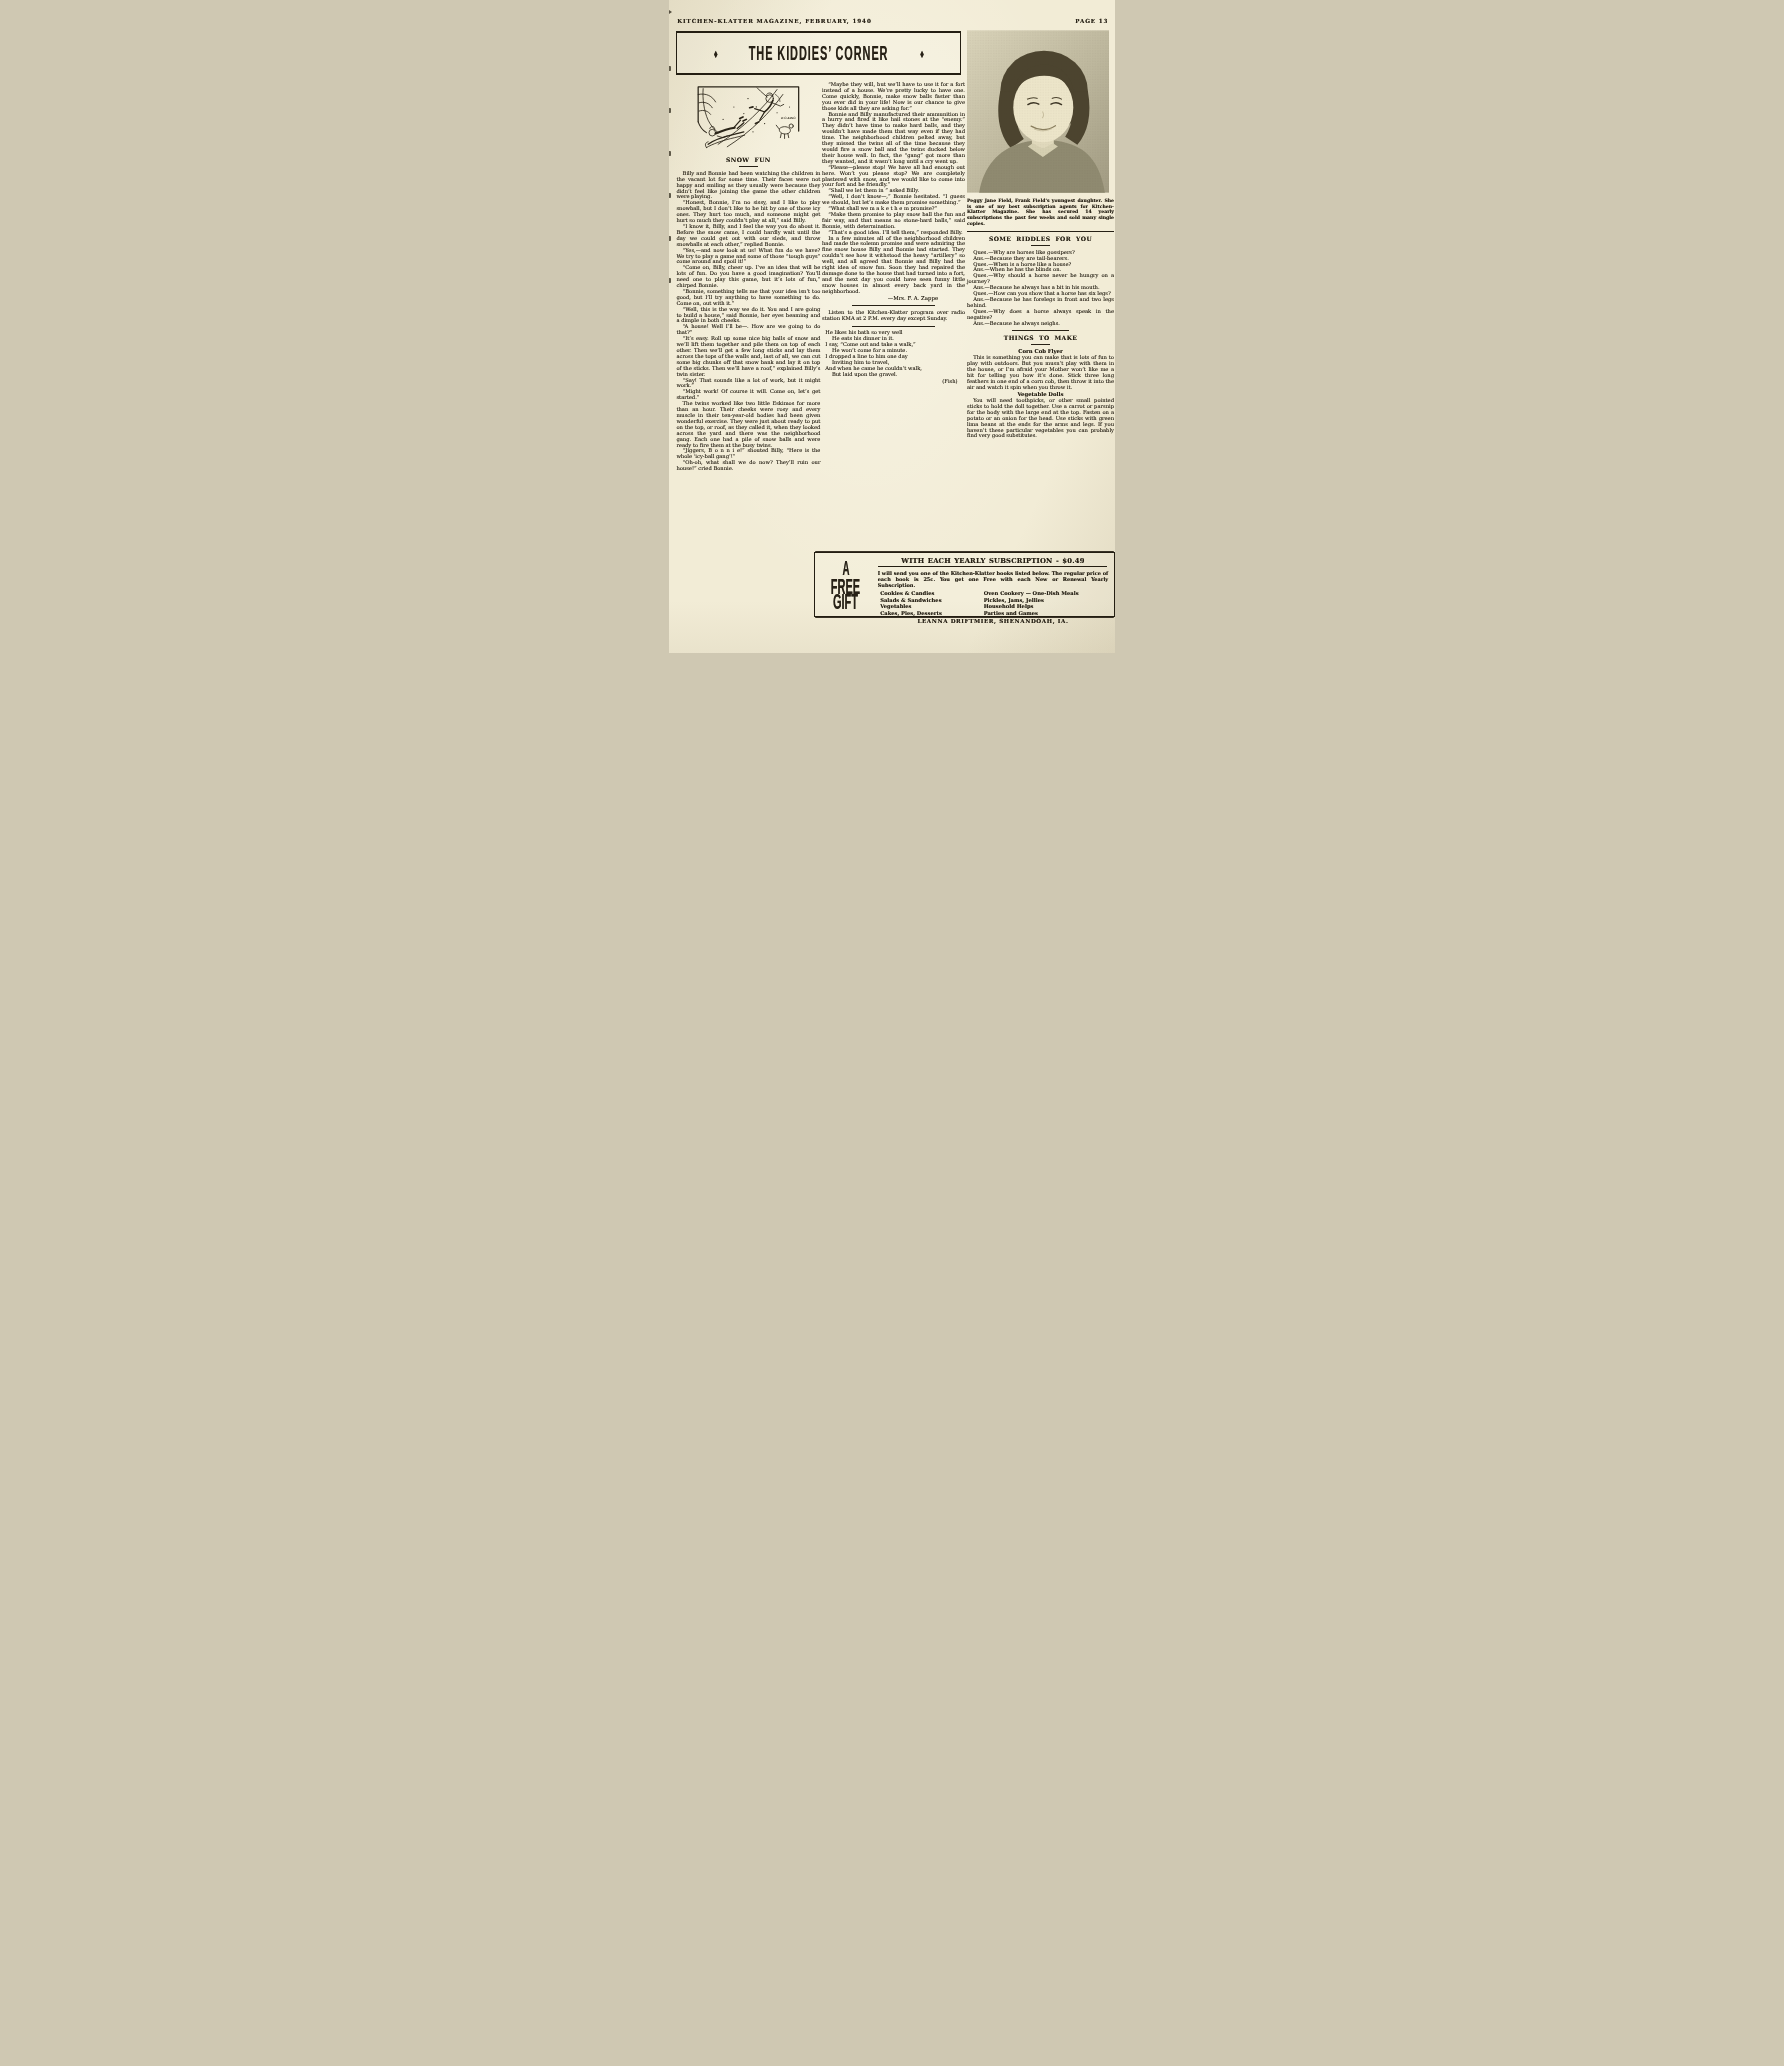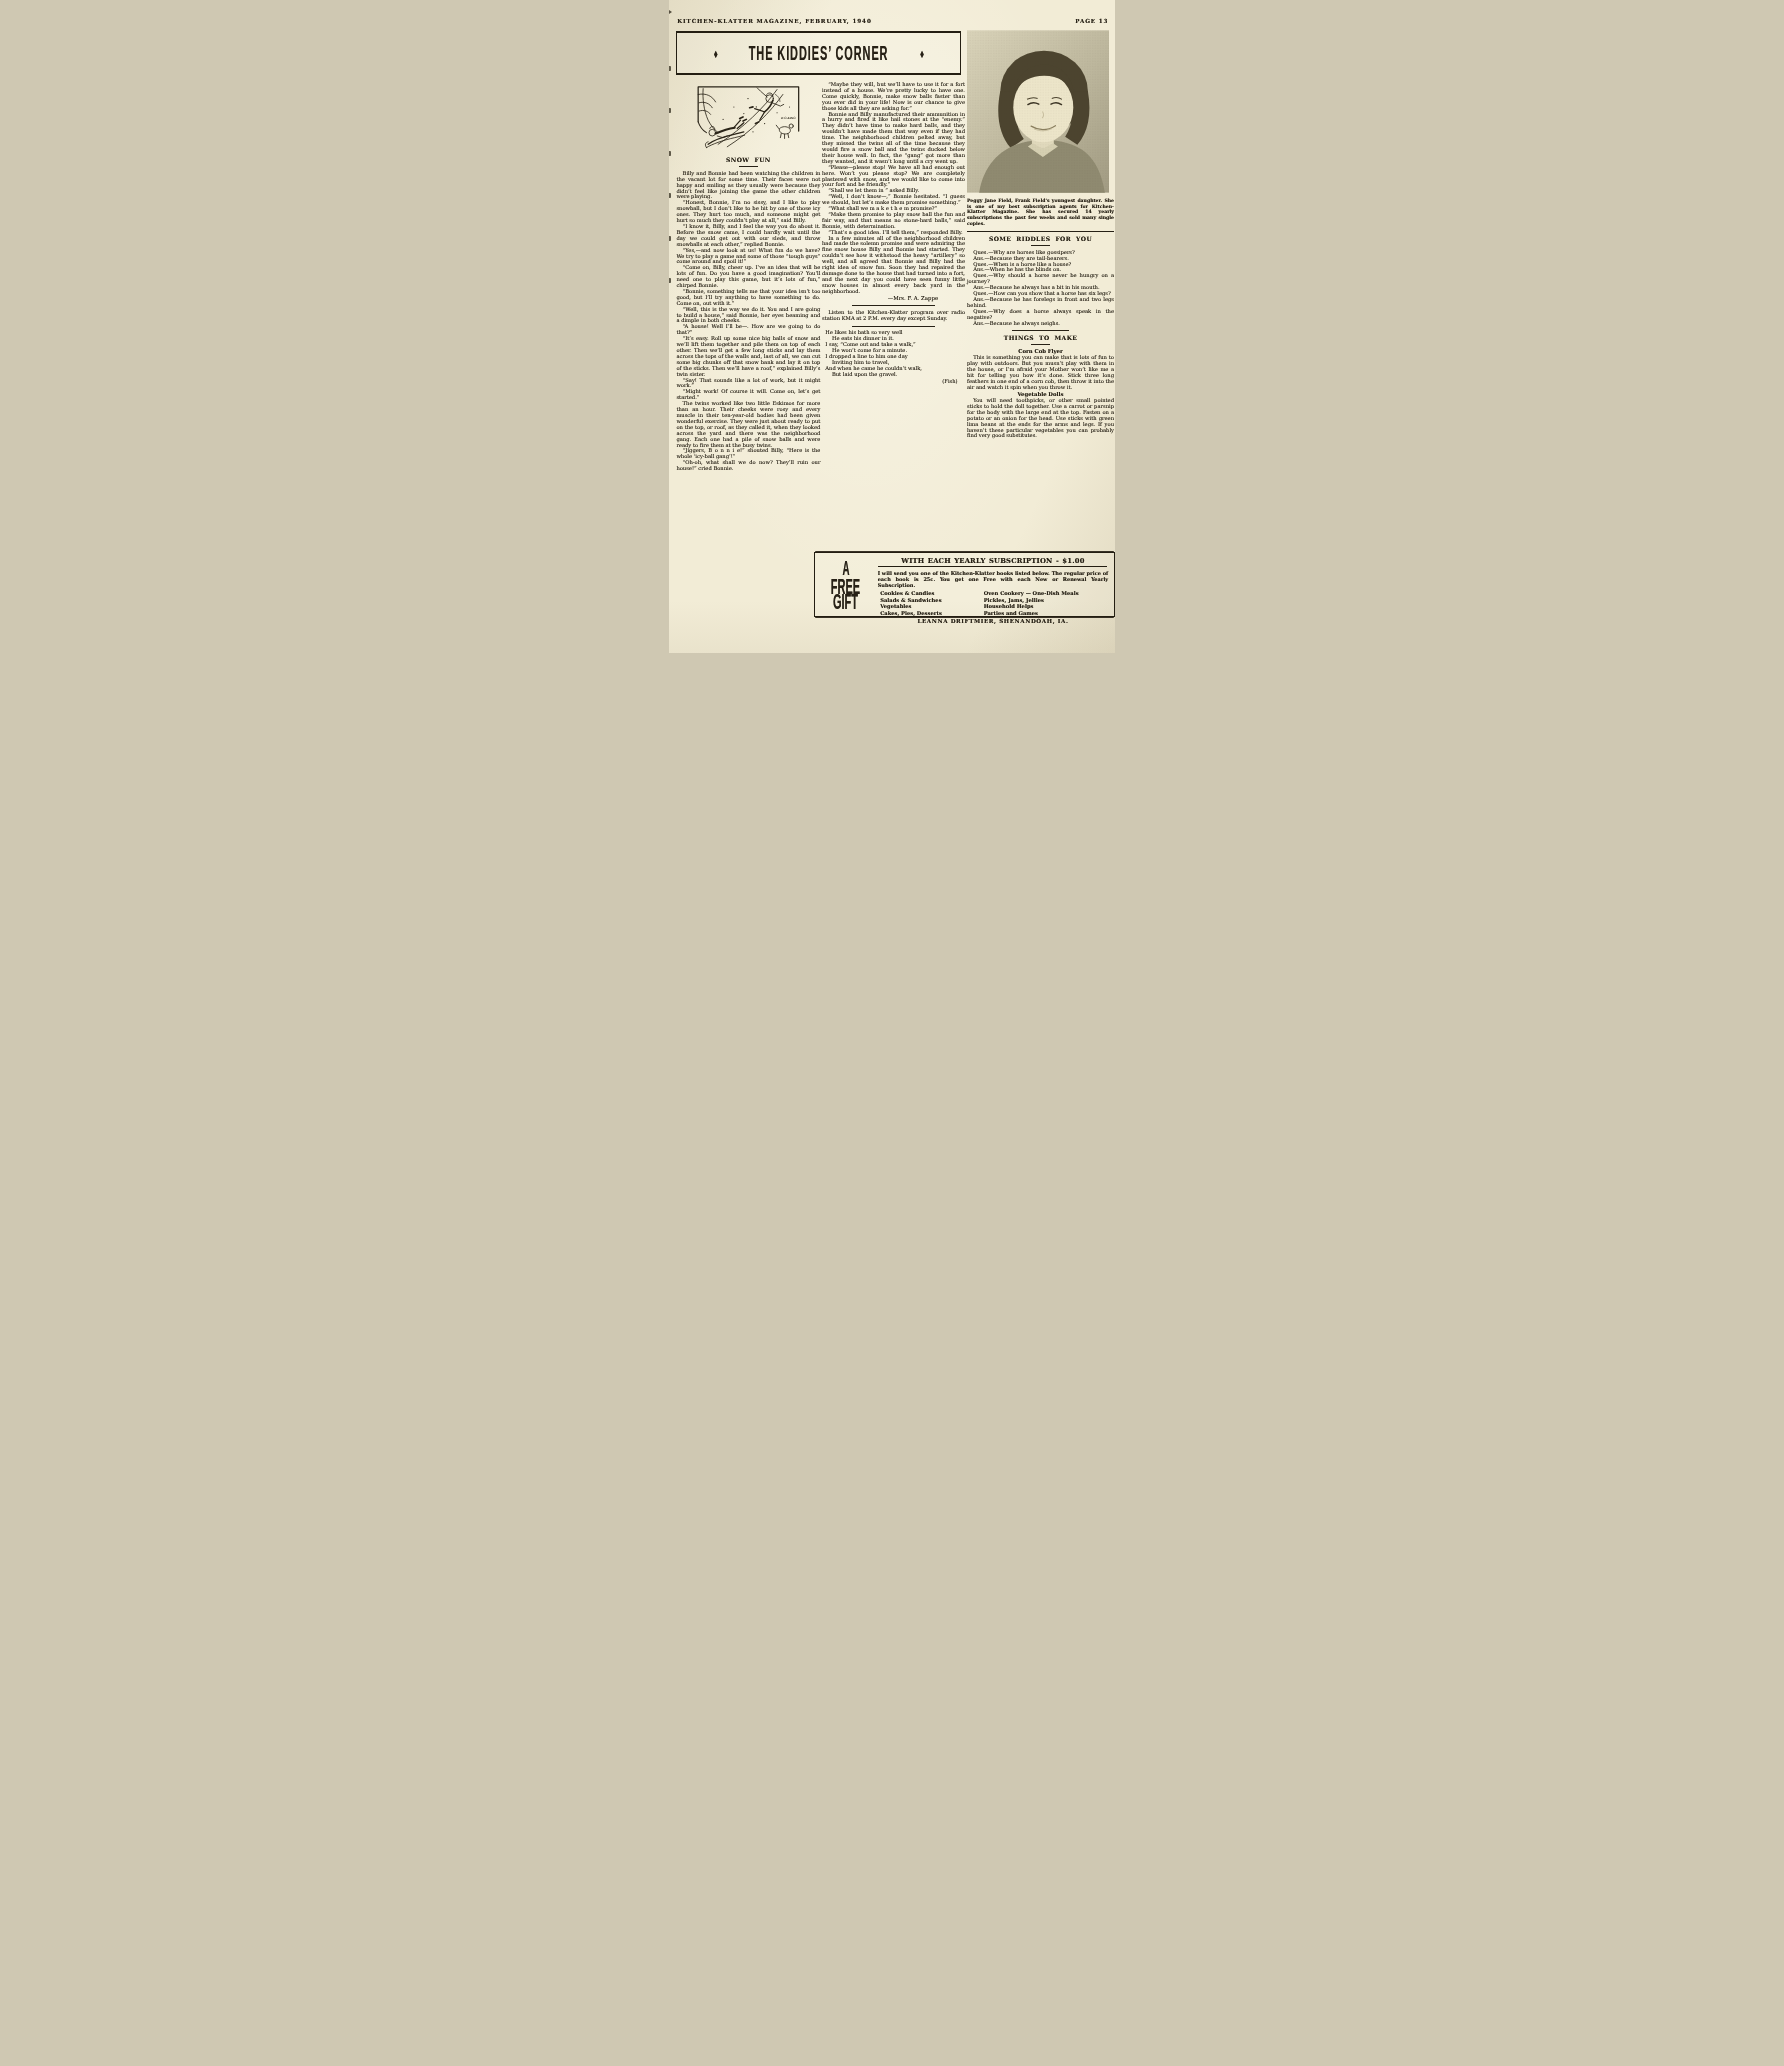--- a/index.html
+++ b/index.html
@@ -250,21 +250,21 @@
     <p class="para">You will need toothpicks, or other small pointed sticks to hold the doll together.  Use a carrot or parsnip for the body with the large end at the top.  Fasten on a potato or an onion for the head.  Use sticks with green lima beans at the ends for the arms and legs.  If you haven’t these particular vegetables you can probably find very good substitutes.</p>
   </div>
 
   <div class="adbox">
     <div class="ad-left">
       <div class="gift-line first">A</div>
       <div class="gift-line">FREE</div>
       <div class="gift-line">GIFT</div>
     </div>
     <div class="ad-right">
-      <div class="ad-head">WITH EACH YEARLY SUBSCRIPTION - $1.00</div>
+      <div class="ad-head">WITH EACH YEARLY SUBSCRIPTION - $0.49</div>
       <p class="ad-body">I will send you one of the Kitchen-Klatter books listed below.  The regular price of each book is 25c.  You get one Free with each New or Renewal Yearly Subscription.</p>
       <div class="ad-books">
         <ul>
             <li class="book">Cookies &amp; Candies</li>
             <li class="book">Salads &amp; Sandwiches</li>
             <li class="book">Vegetables</li>
             <li class="book">Cakes, Pies, Desserts</li>
           </ul>
         <ul>
             <li class="book">Oven Cookery — One-Dish Meals</li>

